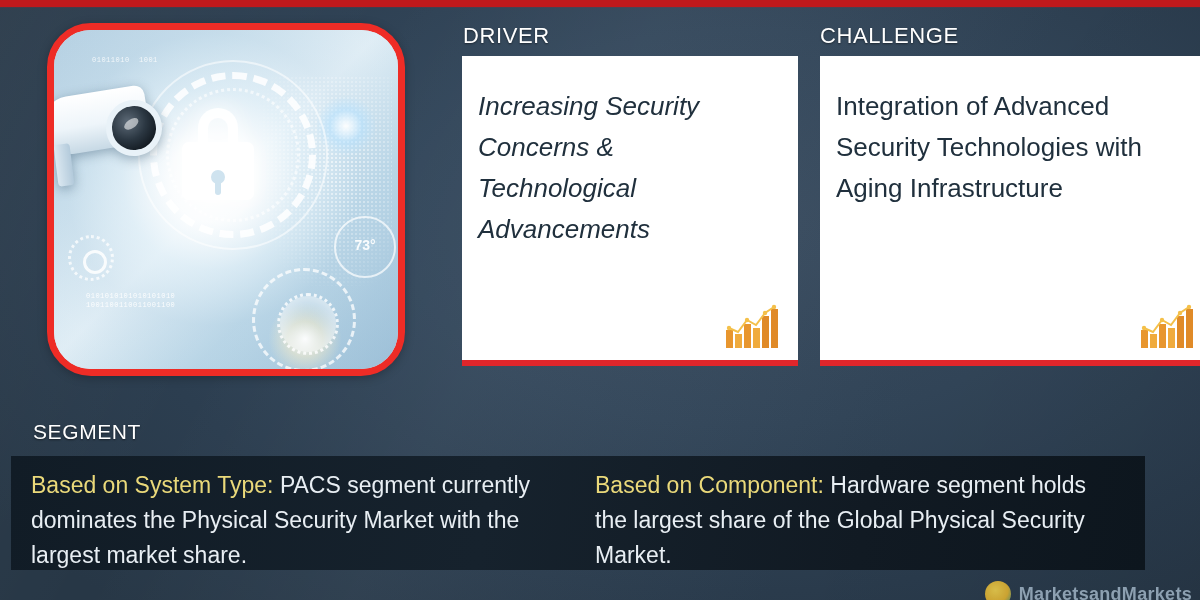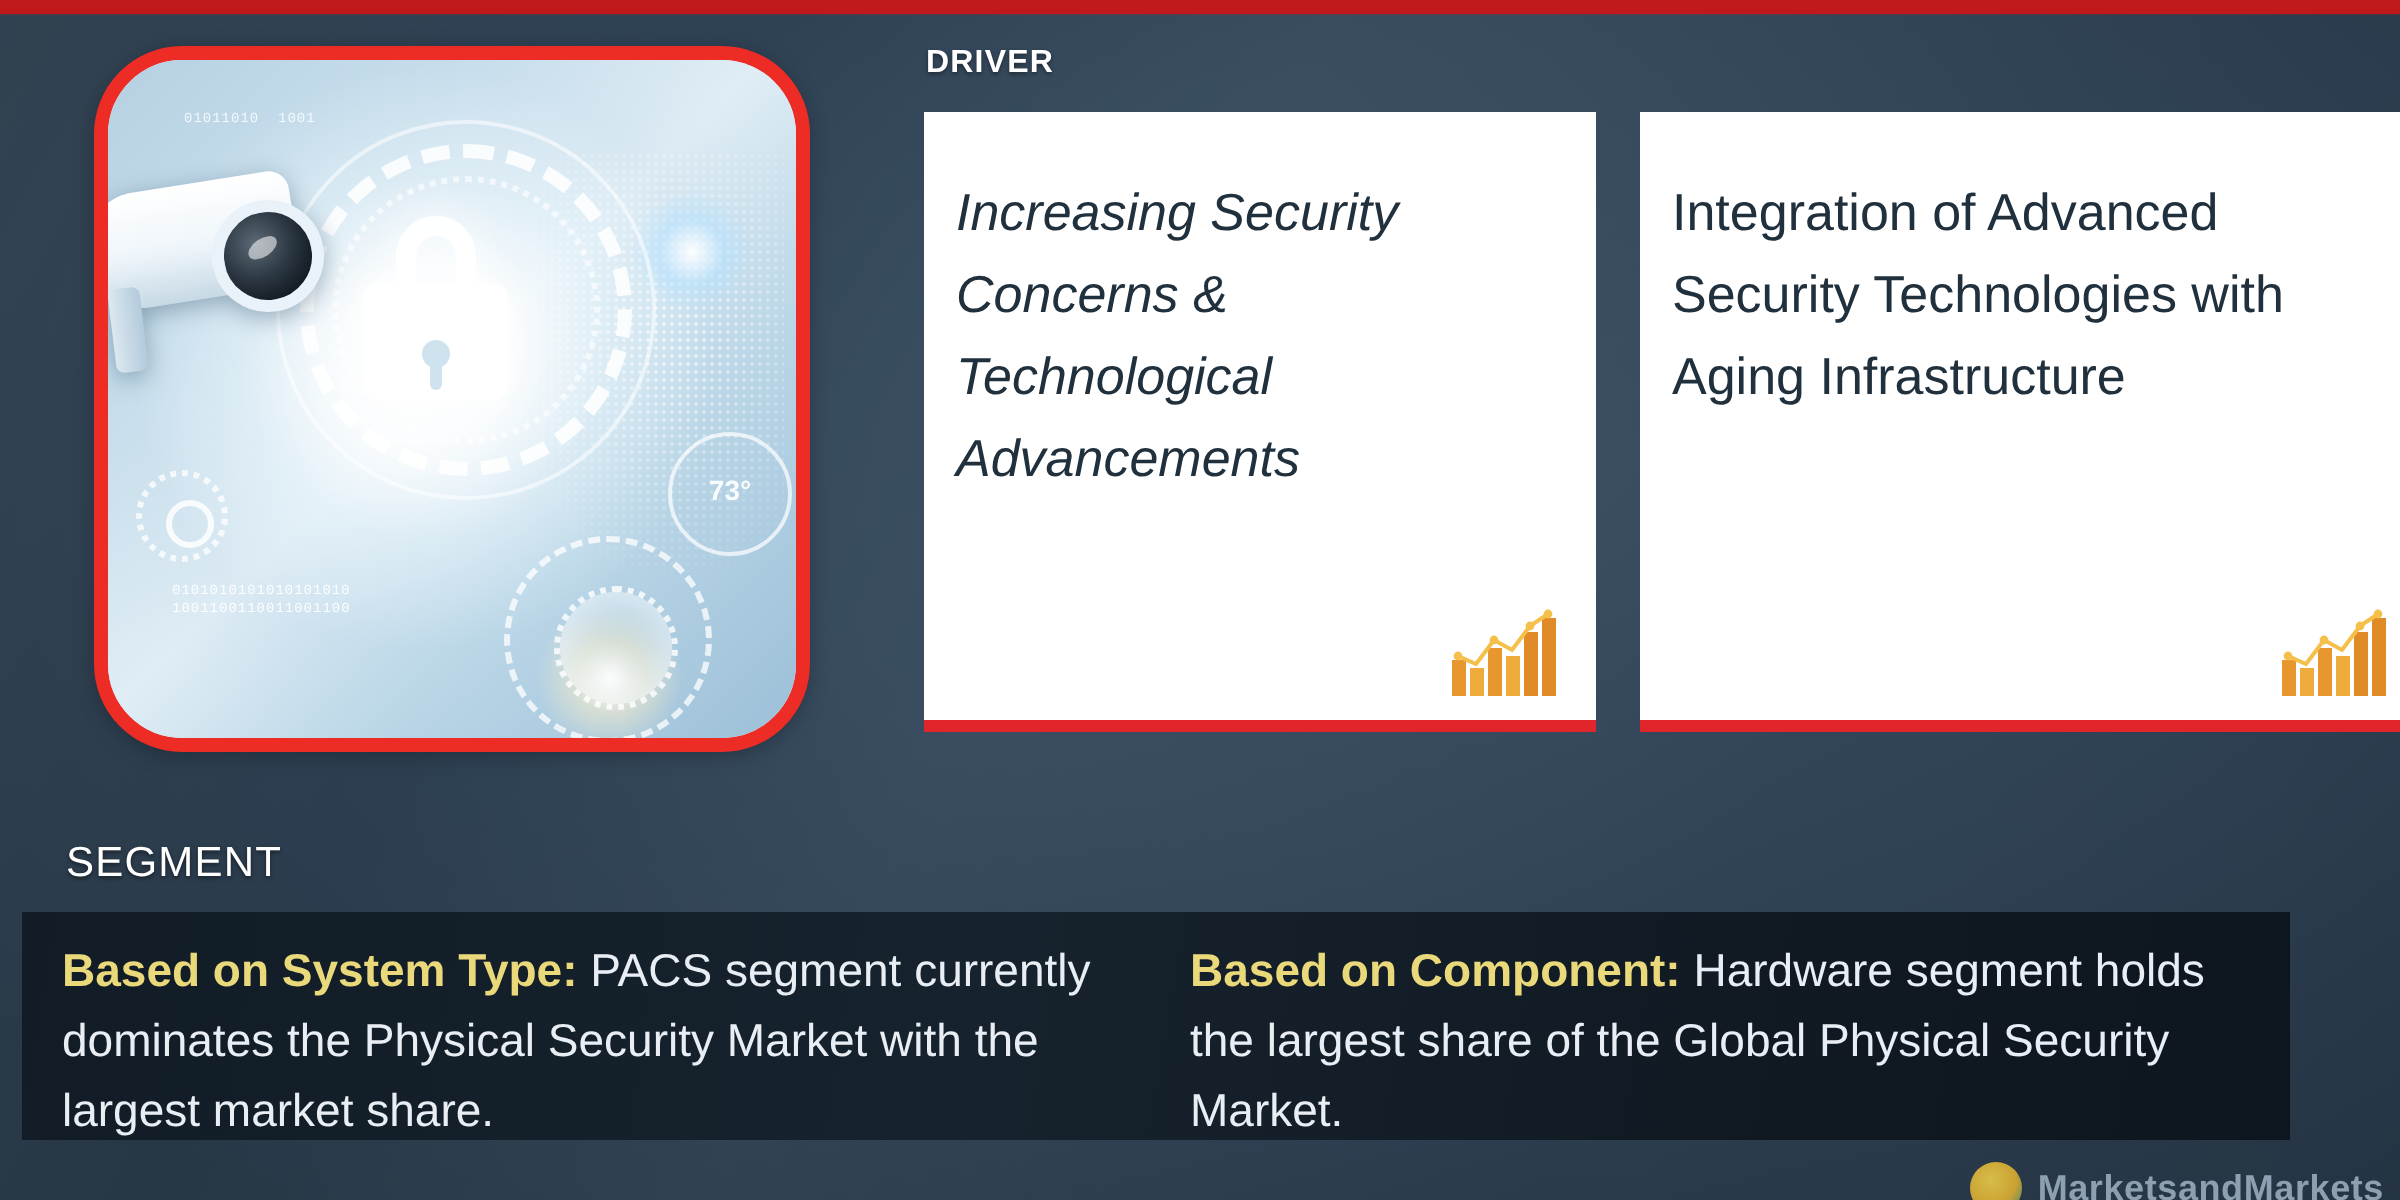--- a/index.html
+++ b/index.html
@@ -268,22 +268,22 @@
     position: absolute;
     background: #ffffff;
     border-bottom: 6px solid #e0262b;
     z-index: 20;
   }
   .kpi-driver    { left: 462px; top: 56px;  width: 336px; height: 310px; font-style: italic; }
   .kpi-challenge { left: 820px; top: 56px;  width: 393px; height: 310px; }
 
   .kpi-label {
     position: absolute;
-    font-size: 16px;
-    font-weight: 700;
+    font-size: 22px;
+    font-weight: 400;
     letter-spacing: 0.6px;
     color: #ffffff;
     text-shadow: 0 1px 2px rgba(0,0,0,0.45);
     z-index: 21;
   }
   .label-driver    { left: 463px; top: 23px; }
   .label-challenge { left: 820px; top: 23px; }
 
   .kpi-text {
     position: absolute;
@@ -332,21 +332,21 @@
     top: 12px;
     font-size: 23px;
     line-height: 35px;
     color: #e8eef3;
   }
   .segment-col-1 { left: 20px; width: 520px; }
   .segment-col-2 { left: 584px; width: 520px; }
 
   .seg-key {
     color: #ead97a;
-    font-weight: 700;
+    font-weight: 400;
   }
 
   
   .watermark {
     position: absolute;
     right: 8px;
     bottom: -7px;
     display: flex;
     align-items: center;
     gap: 8px;
@@ -422,20 +422,21 @@
       <rect x="38" y="12" width="7" height="32" fill="#e08a28"></rect>
       <rect x="47" y="5" width="7" height="39" fill="#e08a28"></rect>
       <polyline points="5,24 14,28 23,16 32,21 41,9 50,3" fill="none" stroke="#f4c04a" stroke-width="2"></polyline>
       <circle cx="5" cy="24" r="2.2" fill="#f4c04a"></circle>
       <circle cx="23" cy="16" r="2.2" fill="#f4c04a"></circle>
       <circle cx="41" cy="9" r="2.2" fill="#f4c04a"></circle>
       <circle cx="50" cy="3" r="2.2" fill="#f4c04a"></circle>
     </svg>
   </div>
 
+  <div class="kpi-label label-challenge">CHALLENGE</div>
   <div class="kpi kpi-challenge">
     <div class="kpi-text">Integration of Advanced Security Technologies with Aging Infrastructure</div>
     <svg class="chart-icon" viewBox="0 0 62 46">
       <rect x="2" y="26" width="7" height="18" fill="#e8962e"></rect>
       <rect x="11" y="30" width="7" height="14" fill="#f0ab3d"></rect>
       <rect x="20" y="20" width="7" height="24" fill="#e8962e"></rect>
       <rect x="29" y="24" width="7" height="20" fill="#f0ab3d"></rect>
       <rect x="38" y="12" width="7" height="32" fill="#e08a28"></rect>
       <rect x="47" y="5" width="7" height="39" fill="#e08a28"></rect>
       <polyline points="5,24 14,28 23,16 32,21 41,9 50,3" fill="none" stroke="#f4c04a" stroke-width="2"></polyline>

